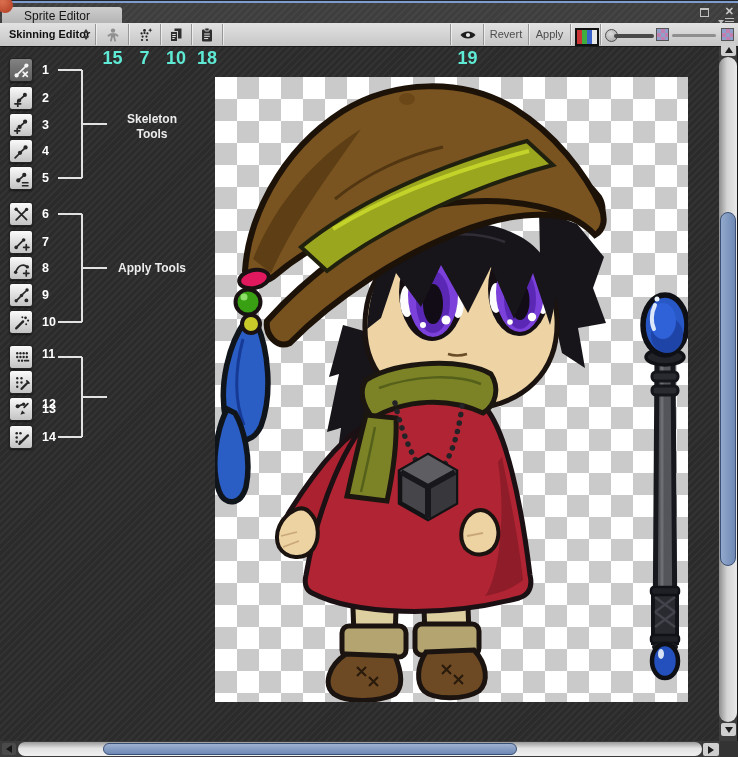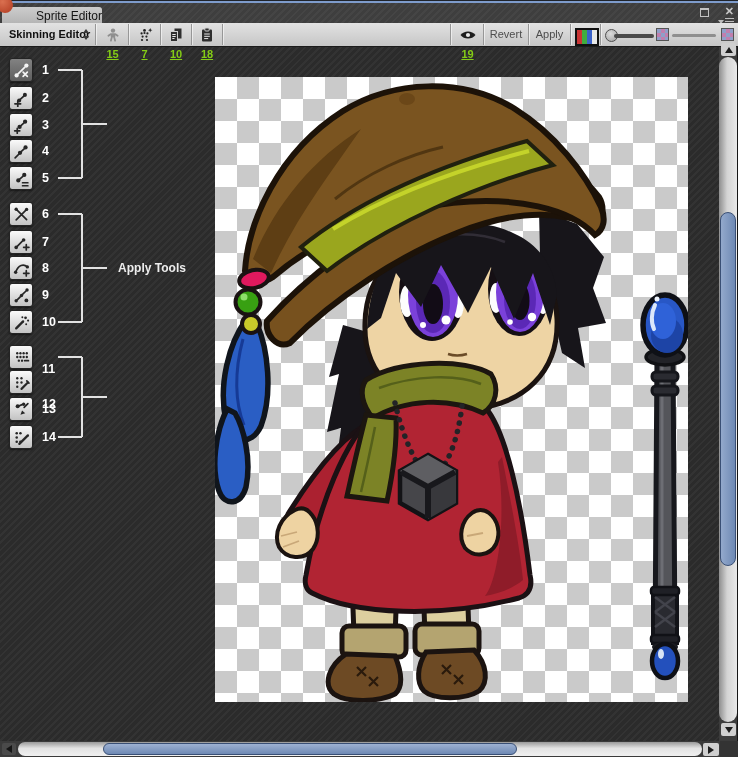--- a/index.html
+++ b/index.html
@@ -4,23 +4,23 @@
 <style>
   html,body{margin:0;padding:0;background:#1f1f1f;font-family:"Liberation Sans",sans-serif;}
   .window{position:relative;width:738px;height:757px;background:#3c3c3c;overflow:hidden;
           border:0;box-shadow:inset 0 0 0 1px #161616;}
   
   .topline{position:absolute;left:0;top:0;width:738px;height:3px;background:#7e9ccc;border-top:1px solid #20242b;}
   .titlebar{position:absolute;left:0;top:3px;width:738px;height:20px;
             background:repeating-linear-gradient(135deg,#454545 0 2px,#3e3e3e 2px 5px);}
   .red-dot{position:absolute;left:-3px;top:-3px;width:16px;height:16px;border-radius:50%;
            background:radial-gradient(circle at 35% 30%,#da7050,#b03a20);z-index:30;}
-  .tab{position:absolute;left:2px;top:4px;width:100px;height:19px;border-radius:3px 3px 0 0;
-       background:linear-gradient(#cdcdcd,#b0b0b0);line-height:19px;padding-left:10px;
-       font-size:12px;color:#141414;box-sizing:border-box;text-align:right;}
+  .tab{position:absolute;left:2px;top:4px;width:120px;height:19px;border-radius:3px 3px 0 0;
+       background:linear-gradient(#cdcdcd,#b0b0b0);line-height:19px;padding-left:22px;
+       font-size:12px;color:#141414;box-sizing:border-box;}
   .win-controls{position:absolute;right:4px;top:2px;width:34px;height:20px;}
   .max-box{position:absolute;left:0;top:3px;width:7px;height:6px;border:1px solid #c2c2c2;border-top:2px solid #c2c2c2;}
   .close-x{position:absolute;right:0;top:0;font-size:11px;font-weight:bold;color:#c8c8c8;line-height:12px;}
   .menu-ic{position:absolute;right:0;top:12px;width:16px;height:10px;}
   .menu-ic .tri{position:absolute;left:0;top:3px;width:0;height:0;border-left:3px solid transparent;border-right:3px solid transparent;border-top:4px solid #bdbdbd;}
   .menu-ic .bars{position:absolute;right:0;top:1px;width:9px;height:8px;
     background:linear-gradient(#bdbdbd 0 1.5px,transparent 1.5px 3px,#bdbdbd 3px 4.5px,transparent 4.5px 6px,#bdbdbd 6px 7.5px,transparent 7.5px);}
   
   .toolbar{position:absolute;left:0;top:23px;width:738px;height:24px;
            background:linear-gradient(#e2e2e2,#c6c6c6);border-bottom:1px solid #1b1b1b;box-sizing:border-box;}
@@ -36,21 +36,21 @@
   .swatch i{flex:1;}
   .knob{position:absolute;left:605px;top:6px;width:13px;height:13px;border-radius:50%;
         background:radial-gradient(circle at 40% 35%,#dcdcdc,#9f9f9f);border:1px solid #4e4e4e;box-sizing:border-box;}
   .trk1{position:absolute;left:614px;top:11px;width:40px;height:4px;background:#4a4a4a;border-radius:2px;}
   .trk2{position:absolute;left:672px;top:11px;width:44px;height:3px;background:#8f8f8f;border-radius:2px;}
   .alpha{position:absolute;top:5px;width:13px;height:13px;border:1px solid #555;box-sizing:border-box;
          background:repeating-conic-gradient(#c07fae 0% 25%,#8f9fc9 0% 50%) 0 0/8px 8px;}
   
   .editor{position:absolute;left:0;top:47px;width:719px;height:694px;
           background:repeating-linear-gradient(135deg,#333 0 2px,#2b2b2b 2px 5px);}
-  .bnum{position:absolute;top:48px;text-align:center;font-size:11px;font-weight:bold;color:#84cc16;text-decoration:underline;}
+  .bnum{position:absolute;top:48px;text-align:center;font-size:18px;font-weight:bold;color:#5eead4;}
   .tool{position:absolute;left:9px;width:24px;height:24px;border:1px solid #242424;border-radius:3px;
         background:linear-gradient(#fafafa,#c3c3c3);padding:0;display:flex;align-items:center;justify-content:center;
         box-shadow:0 1px 2px rgba(0,0,0,.5);}
   .tool svg{width:17px;height:17px;stroke:#262626;fill:none;stroke-width:1.6;stroke-linecap:round;}
   .tool svg .f{fill:#262626;stroke:none;}
   .tool.sel{background:linear-gradient(#828282,#5e5e5e);}
   .tool.sel svg{stroke:#f4f4f4;}
   .tool.sel svg .f{fill:#f4f4f4;}
   .tnum{position:absolute;left:42px;width:26px;font-size:12.5px;font-weight:bold;color:#fff;line-height:16px;}
   .glabel{position:absolute;text-align:center;font-size:12px;font-weight:bold;color:#ececec;line-height:15px;}
@@ -280,21 +280,21 @@
           <circle cx="4" cy="7.5" r="1.1"></circle>
           <circle cx="7" cy="7.5" r="1.1"></circle>
           <circle cx="10" cy="7.5" r="1.1"></circle>
           <circle cx="13" cy="7.5" r="1.1"></circle>
           <circle cx="5.5" cy="11" r="1.1"></circle>
           <circle cx="8.5" cy="11" r="1.1"></circle>
         </g>
         <path d="M11,11 H14.5"></path>
       </svg>
   </button>
-  <span class="tnum" style="top:361px">11</span>
+  <span class="tnum" style="top:346px">11</span>
   <button class="tool" style="top:370px">
     <svg viewBox="0 0 16 16">
         <g class="f">
           <circle cx="4" cy="4" r="1.1"></circle>
           <circle cx="4" cy="8" r="1.1"></circle>
           <circle cx="4" cy="12" r="1.1"></circle>
           <circle cx="8" cy="4" r="1.1"></circle>
           <circle cx="8" cy="8" r="1.1"></circle>
         </g>
         <path d="M8,14 L14,8" stroke-width="2"></path>
@@ -325,20 +325,24 @@
   </button>
   <span class="tnum" style="top:429px">14</span>
 
   <svg style="position:absolute;left:0;top:47px" width="200" height="420" viewBox="0 47 200 420">
     <g stroke="#e2e2e2" stroke-width="2" fill="none">
       <path d="M58,70 H82 M82,70 V178 M58,178 H82 M82,124 H107"></path>
       <path d="M58,214 H82 M82,214 V322 M58,322 H82 M82,268 H107"></path>
       <path d="M58,357 H82 M82,357 V437 M58,437 H82 M82,397 H107"></path>
     </g>
   </svg>
+  <div class="glabel" style="left:110px;top:112px;width:84px">
+    <div>Skeleton</div>
+    <div>Tools</div>
+  </div>
   <div class="glabel" style="left:105px;top:261px;width:94px">
     <div>Apply Tools</div>
   </div>
 
   <div class="canvas">
     <svg width="473" height="625" viewBox="0 0 473 625">
 
       <g>
         <path d="M31,243 C14,266 3,308 11,344 C16,366 36,370 46,349 C58,317 53,272 42,247 Z" fill="#2a5ec4" stroke="#10151c" stroke-width="5.5"></path>
         <path d="M28,262 C19,295 20,326 29,348" stroke="#163a96" stroke-width="3" fill="none"></path>

